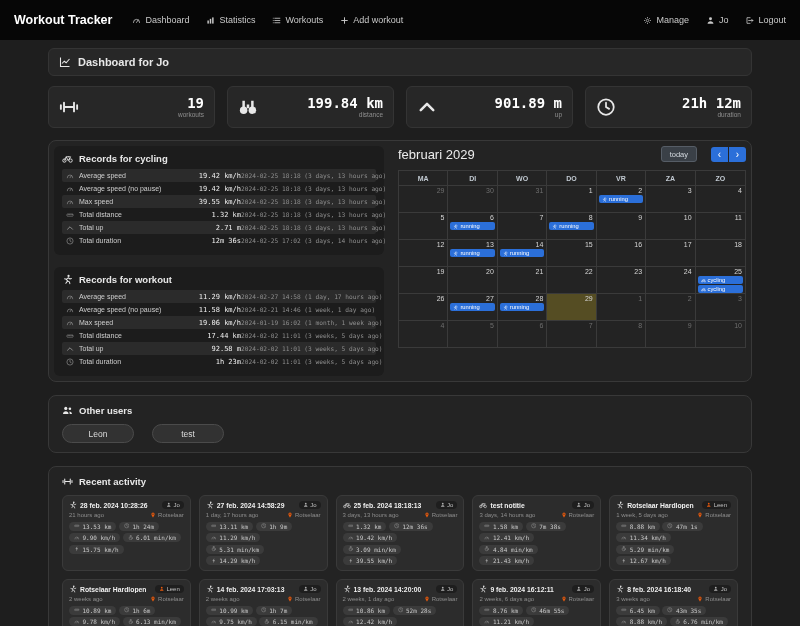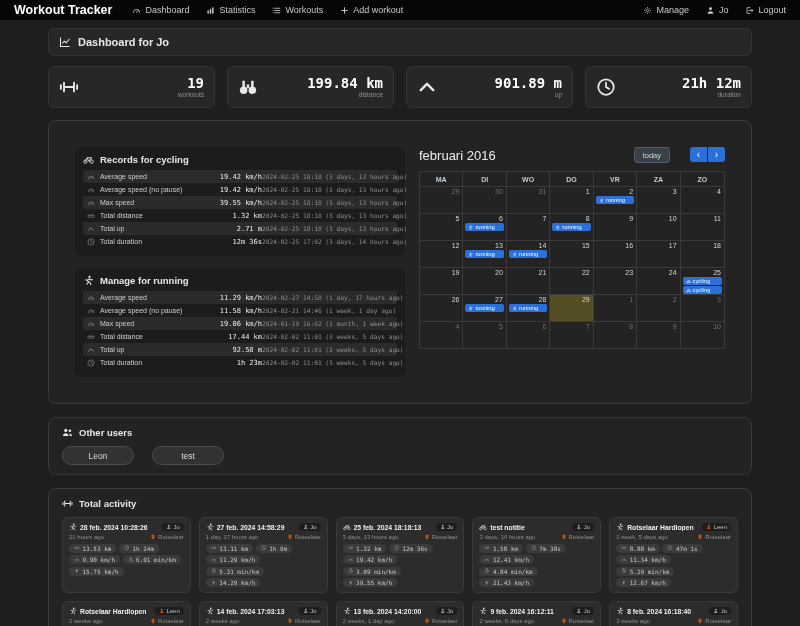--- a/index.html
+++ b/index.html
@@ -1,21 +1,21 @@
 <!DOCTYPE html>
 <html style="--accent: #2b6fd9; --today: #554d23; --orange: #e8590c;"><head>
 <meta charset="utf-8">
 <style>
   html,body{margin:0;padding:0;}
   body{width:800px;height:626px;overflow:hidden;background:#1e1e1e;color:#d6d6d6;
        font-family:"Liberation Sans",sans-serif;-webkit-font-smoothing:antialiased;}
   svg{display:block;}
 
   
-  .navbar{height:20px;background:#060606;display:flex;align-items:center;padding:0 14px;gap:16px;}
+  .navbar{height:40px;background:#060606;display:flex;align-items:center;padding:0 14px;gap:16px;}
   .brand{font-size:12.5px;font-weight:bold;color:#fff;margin-right:4px;white-space:nowrap;}
   .nav-group{display:flex;gap:17px;align-items:center;}
   .nav-link{display:flex;align-items:center;gap:4px;font-size:9px;color:#c9c9c9;cursor:pointer;white-space:nowrap;}
   .nav-link svg{width:9px;height:9px;}
   .spacer{flex:1;}
 
   
   .container{padding:8px 48px 0;}
   .header-bar{background:#272727;border:1px solid #343434;border-radius:6px;padding:7px 10px;
               display:flex;align-items:center;gap:7px;font-size:11px;font-weight:bold;color:#e8e8e8;}
@@ -23,39 +23,39 @@
 
   
   .stats{display:grid;grid-template-columns:repeat(4,1fr);gap:12px;margin-top:10px;}
   .stat-card{background:#272727;border:1px solid #343434;border-radius:6px;padding:5px 10px;display:flex;align-items:center;min-height:30px;}
   .stat-icon svg{width:20px;height:20px;color:#e8e8e8;}
   .stat-text{margin-left:auto;text-align:right;}
   .stat-value{font-size:14px;font-weight:bold;color:#fff;font-family:"DejaVu Sans Mono",monospace;line-height:15px;}
   .stat-label{font-size:6.5px;color:#8f8f8f;}
 
   
-  .main-split{display:flex;gap:14px;border:1px solid #383838;background:#232323;border-radius:8px;padding:26px;margin-top:12px;}
+  .main-split{display:flex;gap:14px;border:1px solid #383838;background:#232323;border-radius:8px;padding:5px;margin-top:12px;}
   .left-col{width:330px;flex:none;}
   .record-panel{background:#1c1c1c;border-radius:6px;padding:7px 8px 8px;margin-bottom:12px;}
   .record-panel:last-of-type{margin-bottom:0;}
   .panel-title{display:flex;align-items:center;gap:6px;font-size:9.5px;font-weight:bold;color:#e8e8e8;margin-bottom:5px;}
   .panel-title svg{width:11px;height:11px;}
   .record-row{display:flex;align-items:center;padding:2.5px 4px;border-radius:2px;}
   .record-rows > div:nth-of-type(odd){background:#2b2b2b;}
   .row-icon{margin-right:5px;color:#8a8a8a;}
   .row-icon svg{width:8px;height:8px;}
   .row-label{font-size:7px;color:#cfcfcf;width:100px;flex:none;}
   .row-value{font-size:7px;color:#f0f0f0;font-family:"DejaVu Sans Mono",monospace;width:62px;text-align:right;flex:none;}
   .row-when{flex:1;text-align:right;font-size:6.2px;color:#8e8e8e;font-family:"DejaVu Sans Mono",monospace;white-space:nowrap;}
 
   
   .cal-panel{flex:1;display:flex;flex-direction:column;min-width:0;}
   .cal-header{display:flex;align-items:center;margin-bottom:8px;}
   .cal-title{font-size:13px;color:#ececec;}
-  .cal-controls{margin-left:auto;display:flex;gap:20px;align-items:flex-start;}
+  .cal-controls{margin-left:auto;display:flex;gap:14px;align-items:flex-end;}
   .btn-today{background:#3a4047;border:1px solid #565d66;color:#d3d9df;font-size:7.5px;padding:2.5px 8px;border-radius:3px;cursor:pointer;font-family:inherit;}
   .btn-nav-group{display:flex;}
   .btn-nav{background:var(--accent,#2b6fd9);border:none;color:#fff;font-size:10px;width:17px;height:15px;line-height:13px;text-align:center;cursor:pointer;padding:0;font-family:inherit;}
   .btn-nav.prev{border-radius:3px 0 0 3px;margin-right:1px;}
   .btn-nav.next{border-radius:0 3px 3px 0;}
   .cal-grid-head{display:grid;grid-template-columns:repeat(7,1fr);border:1px solid #3a3a3a;border-bottom:none;}
   .weekday{font-size:7px;font-weight:bold;color:#c2cad2;text-align:center;padding:3.5px 2px;border-right:1px solid #3a3a3a;}
   .cal-grid-head > div:nth-of-type(7n){border-right:none;}
   .cal-grid{display:grid;grid-template-columns:repeat(7,1fr);border:1px solid #3a3a3a;}
   .day-cell{height:26px;border-right:1px solid #3a3a3a;border-top:1px solid #3a3a3a;overflow:hidden;}
@@ -315,21 +315,21 @@
           </div>
         </div>
         <div class="record-panel">
           <div class="panel-title">
             <span>
               <svg viewBox="0 0 16 16" fill="none" stroke="currentColor" stroke-width="1.5" stroke-linecap="round" stroke-linejoin="round">
                 <circle cx="9.5" cy="2.8" r="1.6" fill="currentColor" stroke="none"></circle>
                 <path d="M9 5.5 6.2 7.8l2 2.2-2.6 3.5M9 5.5l2.6 1.8 2-.8M8.2 10l2.6 1.4.6 2.6M6.2 7.8 3.8 7"></path>
               </svg>
             </span>
-            <span>Manage for running</span>
+            <span>Records for workout</span>
           </div>
           <div class="record-rows">
 
           <div class="record-row">
                 <span class="row-icon">
                 <svg viewBox="0 0 16 16" fill="none" stroke="currentColor" stroke-width="1.4" stroke-linecap="round">
                   <path d="M2.5 11.5a5.5 5.5 0 1 1 11 0"></path>
                   <path d="M8 11.5 11 7"></path>
                 </svg>
               </span>
@@ -390,21 +390,21 @@
                 <span class="row-label">Total duration</span>
                 <span class="row-value">1h 23m</span>
                 <span class="row-when">2024-02-02 11:01 (3 weeks, 5 days ago)</span>
               </div>
           </div>
         </div>
       </div>
 
     <div class="cal-panel">
       <div class="cal-header">
-        <span class="cal-title">februari 2016</span>
+        <span class="cal-title">februari 2029</span>
         <div class="cal-controls">
           <button class="btn-today">today</button>
           <div class="btn-nav-group">
             <button class="btn-nav prev">‹</button>
             <button class="btn-nav next">›</button>
           </div>
         </div>
       </div>
       <div class="cal-grid-head">
 
@@ -776,21 +776,21 @@
       </div>
   </div>
 
   <div class="section">
     <div class="panel-title">
       <span>
           <svg viewBox="0 0 16 16" stroke="currentColor" fill="none" stroke-width="1.5" stroke-linecap="round">
             <path d="M1.5 6.5v3M4 4.5v7M12 4.5v7M14.5 6.5v3M4 8h8"></path>
           </svg>
         </span>
-      <span>Total activity</span>
+      <span>Recent activity</span>
     </div>
     <div class="cards">
 
     <div class="activity-card">
           <div class="card-head">
             <span class="card-type">
               <svg viewBox="0 0 16 16" fill="none" stroke="currentColor" stroke-width="1.5" stroke-linecap="round" stroke-linejoin="round">
                 <circle cx="9.5" cy="2.8" r="1.6" fill="currentColor" stroke="none"></circle>
                 <path d="M9 5.5 6.2 7.8l2 2.2-2.6 3.5M9 5.5l2.6 1.8 2-.8M8.2 10l2.6 1.4.6 2.6M6.2 7.8 3.8 7"></path>
               </svg>

